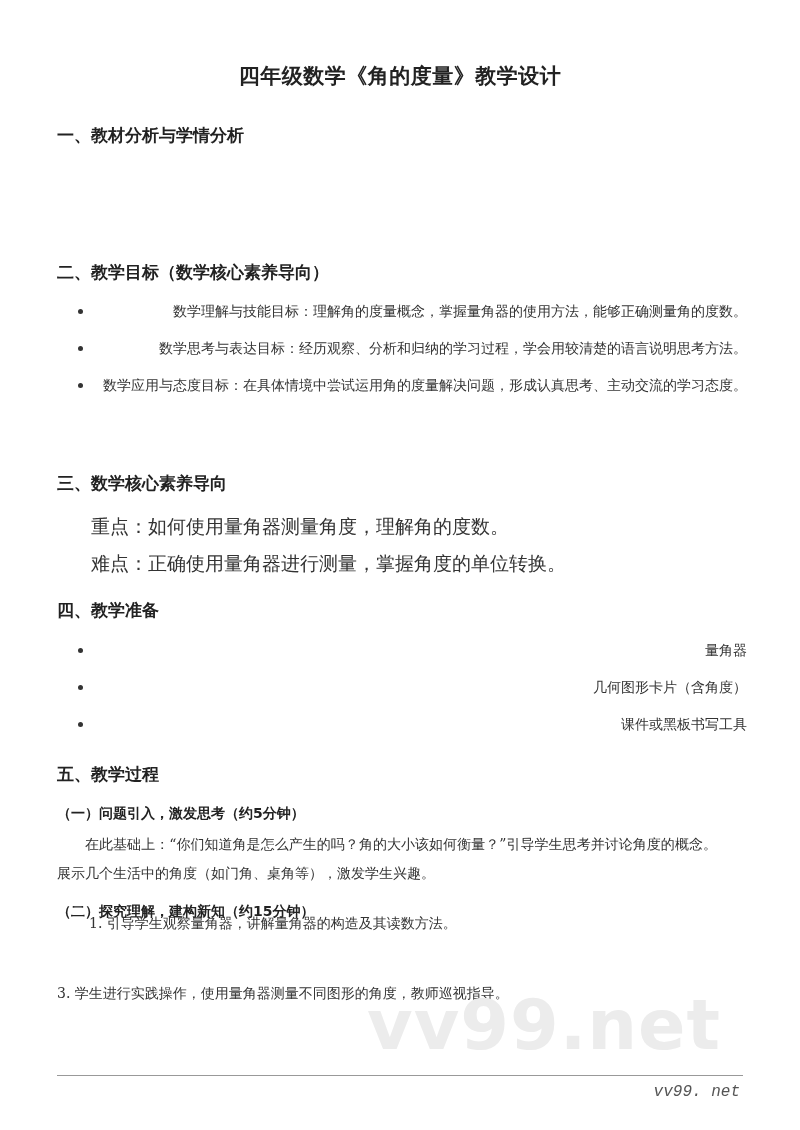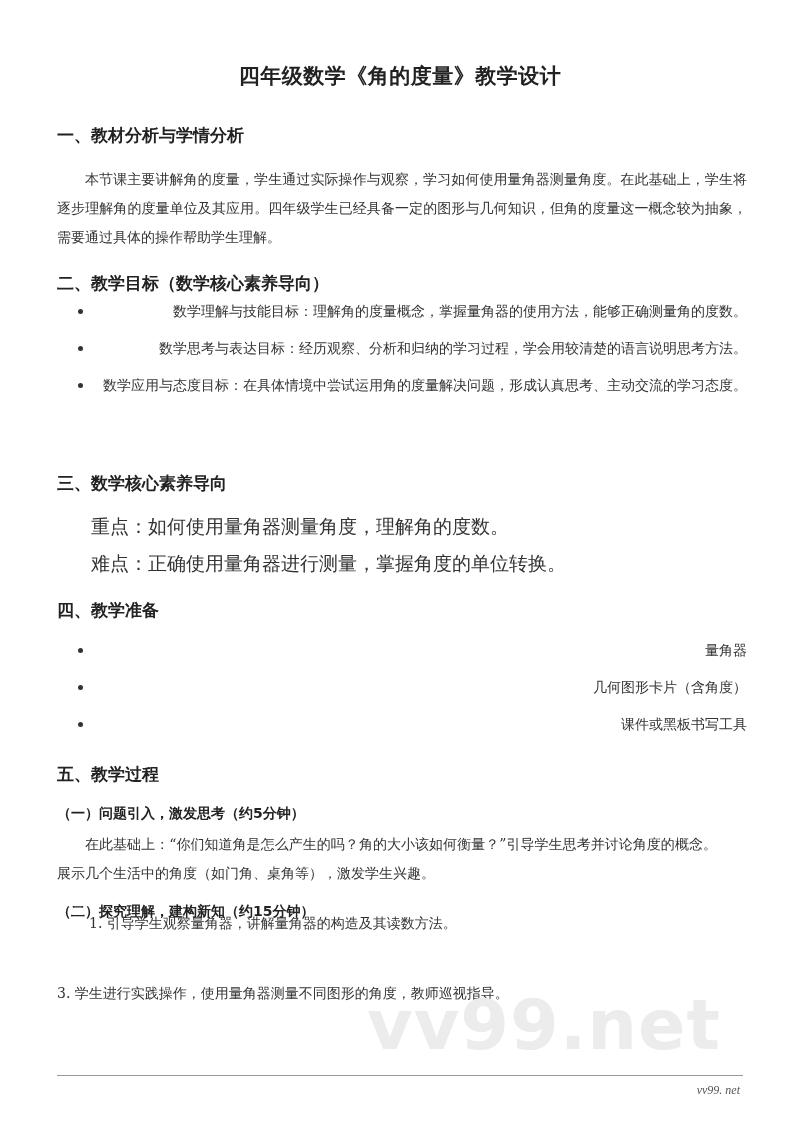--- a/index.html
+++ b/index.html
@@ -18,34 +18,33 @@
   .line { position: absolute; left: 91px; font-size: 19px; color: #333; white-space: nowrap; }
   ul.bullets { position: absolute; left: 57px; width: 690px; margin: 0; padding: 0; list-style: none; text-align: right; }
   ul.bullets li { position: relative; padding-left: 33px; font-size: 14px; line-height: 28px;
                   color: #333; margin-bottom: 9px; }
   ul.bullets li::before { content: ""; position: absolute; left: 21px; top: 12px; width: 5px; height: 5px;
                           border-radius: 50%; background: #333; }
   .step { position: absolute; font-size: 14px; color: #333; white-space: nowrap; }
   .watermark { position: absolute; left: 367px; top: 990px; font-family: "DejaVu Sans", "Liberation Sans", sans-serif;
                font-weight: bold; font-size: 70px; color: #ececec; letter-spacing: 1px; line-height: 70px; }
   .rule { position: absolute; left: 57px; top: 1075px; width: 686px; height: 1px; background: #999; }
-  .footer { position: absolute; right: 60px; top: 1083px; font-style: italic; font-size: 12px; color: #555;
-            font-family: Liberation Serif, serif; }
+  .footer { position: absolute; right: 60px; top: 1083px; font-style: italic; font-size: 16px; color: #555;
+            font-family: Liberation Mono, monospace; }
 </style>
 </head>
 <body>
 
 <div class="page">
 
   <div class="title">四年级数学《角的度量》教学设计</div>
 
   <div class="h2" style="top:124px;">一、教材分析与学情分析</div>
-  <div class="para" style="top:165px;">本节课主要讲解角的度量，学生通过实际操作与观察，学习如何使用量角器测量角度。在此基础上，学生将逐步理解角的度量单位及其应用。四年级学生已经具备一定的图形与几何知识，但角的度量这一概念较为抽象，需要通过具体的操作帮助学生理解。</div>
 
-  <div class="h2" style="top:272px;">二、教学目标（数学核心素养导向）</div>
+  <div class="h2" style="top:261px;">二、教学目标（数学核心素养导向）</div>
   <ul class="bullets" style="top:297px;">
     <li>数学理解与技能目标：理解角的度量概念，掌握量角器的使用方法，能够正确测量角的度数。</li>
     <li>数学思考与表达目标：经历观察、分析和归纳的学习过程，学会用较清楚的语言说明思考方法。</li>
     <li>数学应用与态度目标：在具体情境中尝试运用角的度量解决问题，形成认真思考、主动交流的学习态度。</li>
   </ul>
 
   <div class="h2" style="top:472px;">三、数学核心素养导向</div>
   <div class="line" style="top:514px;">重点：如何使用量角器测量角度，理解角的度数。</div>
   <div class="line" style="top:551px;">难点：正确使用量角器进行测量，掌握角度的单位转换。</div>
 

